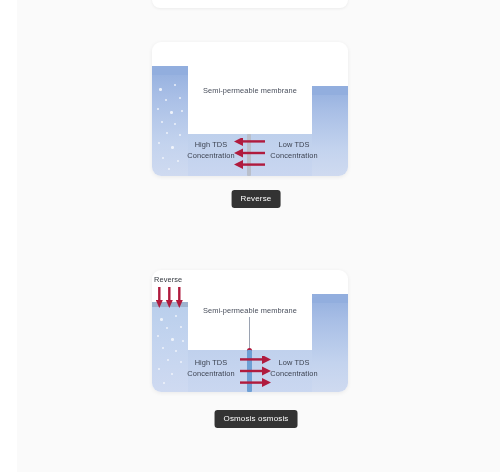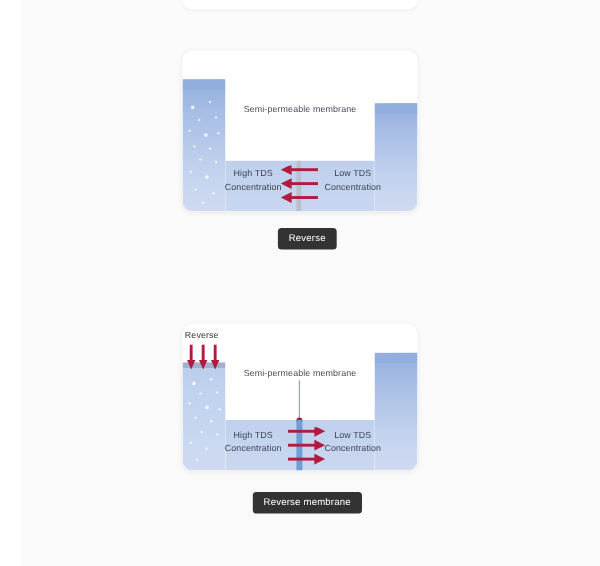--- a/index.html
+++ b/index.html
@@ -346,14 +346,14 @@
             <path d="M31,15 L22,10.5 L22,19.5 Z"></path>
             <rect x="0" y="25.4" width="24" height="2.4"></rect>
             <path d="M31,26.6 L22,22.1 L22,31.1 Z"></path>
           </g>
         </svg>
       </div>
 
     </div>
   </div>
 
-  <div class="caption" id="caption-reverse-osmosis">Reverse membrane</div>
+  <div class="caption" id="caption-reverse-osmosis">Osmosis osmosis</div>
 </div>
 
 </body></html>

